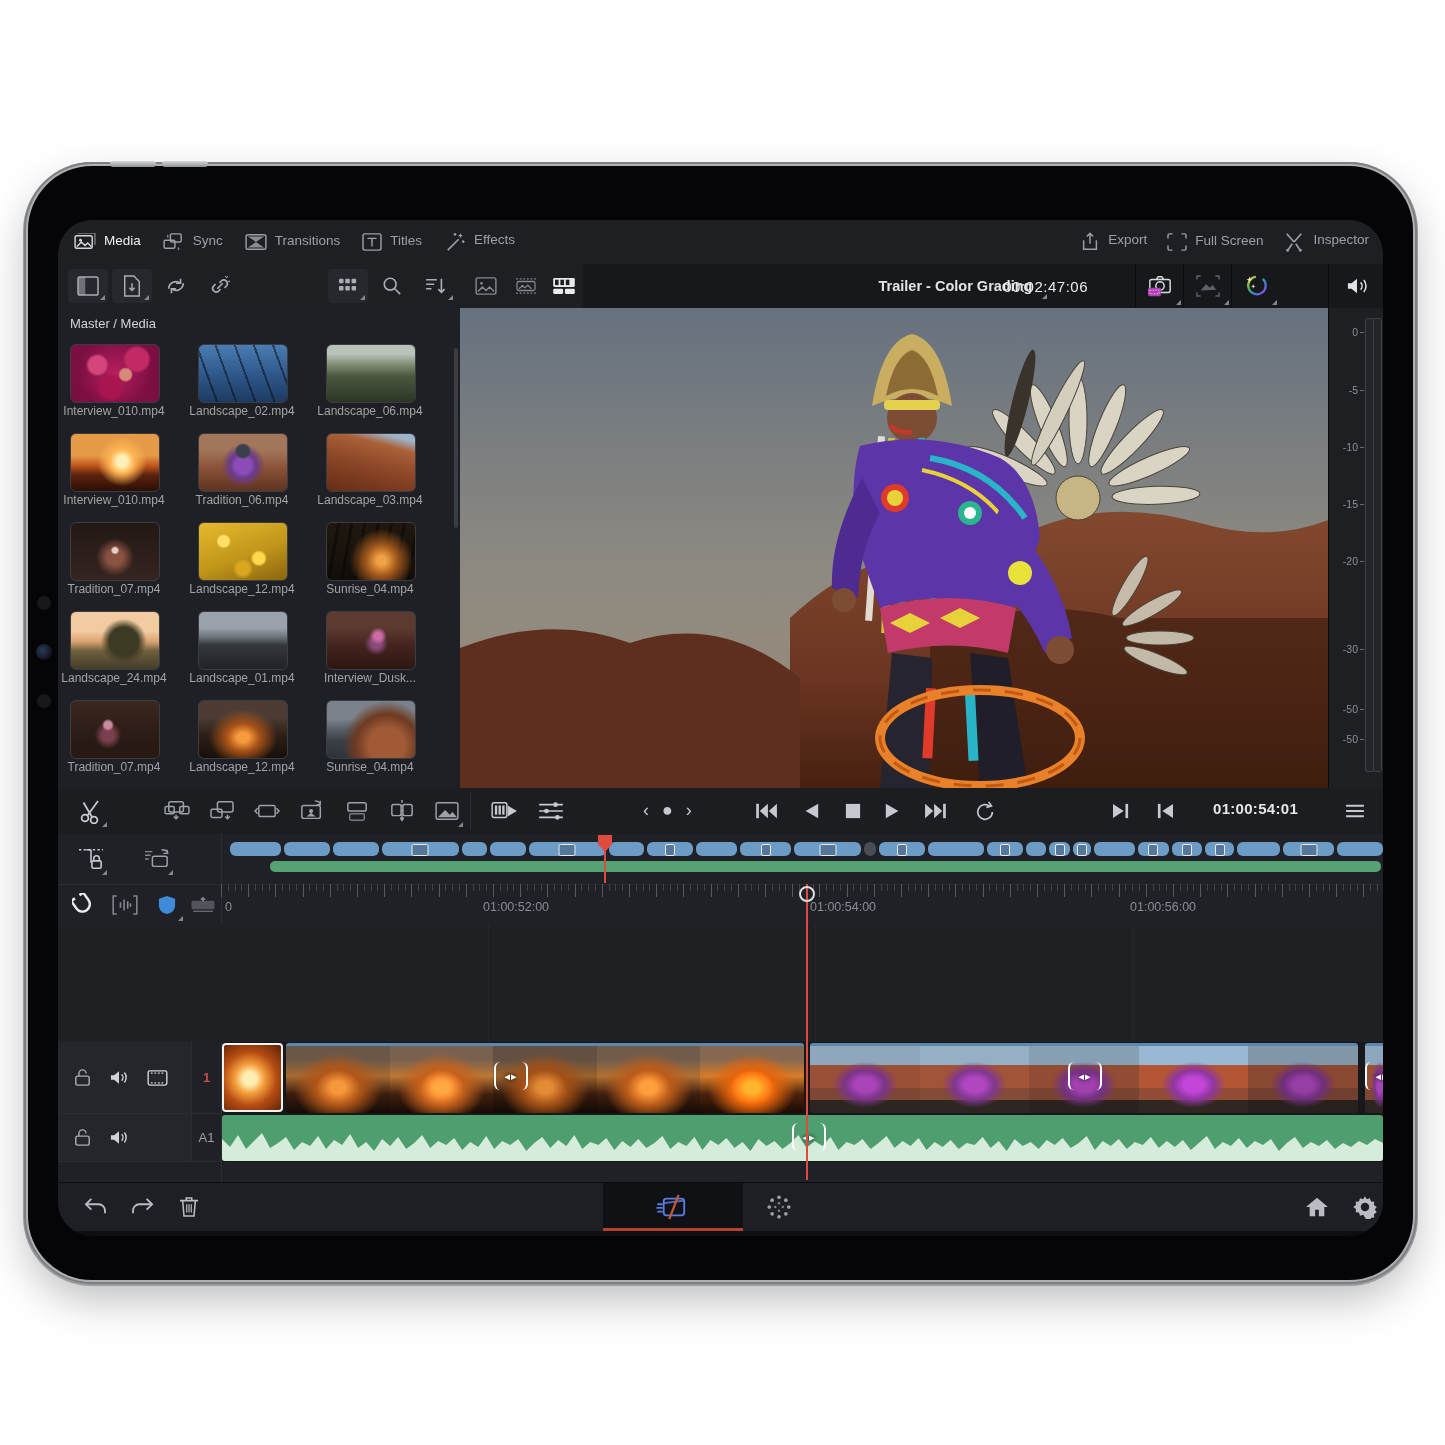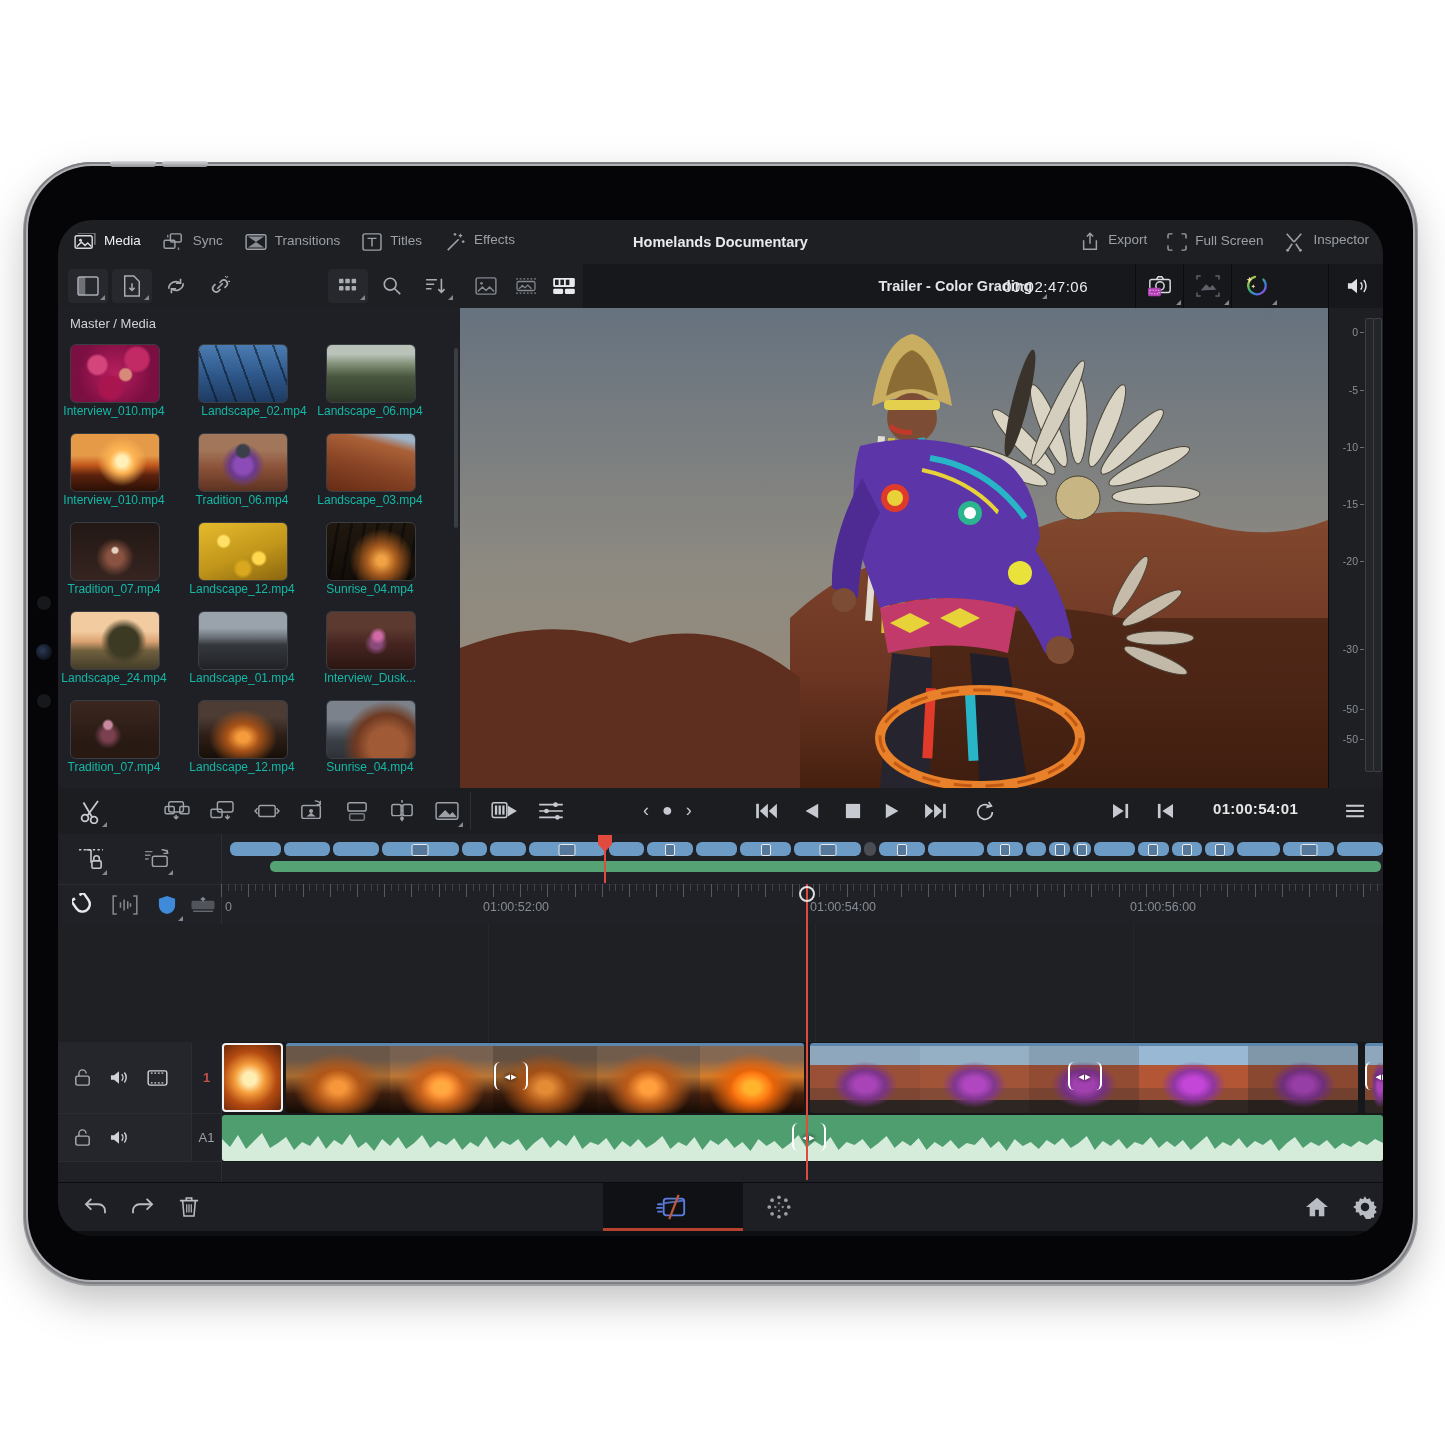--- a/index.html
+++ b/index.html
@@ -27,21 +27,21 @@
   .dd::after{content:"";position:absolute;right:3px;bottom:3px;border-left:5px solid transparent;border-bottom:5px solid #84888f}
   .viewer-toolbar{position:absolute;left:525px;top:0;width:745px;height:44px;background:#17181c;display:flex;align-items:center;justify-content:center}
   .vt-title{position:relative;color:#e2e4e7;font-weight:bold;font-size:14.5px;padding:8px 18px}
   .vt-timecode{position:absolute;right:240px;color:#e9eaec;font-size:15px;letter-spacing:.5px}
   .vt-iconbox{position:absolute;top:0;width:48px;height:44px;display:flex;align-items:center;justify-content:center;border-left:1px solid #0b0c0e}
   .meterhead{position:absolute;left:1270px;top:0;width:55px;height:44px;background:#17181c;display:flex;align-items:center;justify-content:center;border-left:1px solid #0b0c0e;color:#dfe1e4}
   
   .mediapanel{position:absolute;left:0;top:88px;width:402px;height:480px;background:#1e2025;border-right:1px solid #0b0c0e}
   .breadcrumb{position:absolute;left:12px;top:8px;color:#cfd2d7;font-size:13px}
   .thumb{position:absolute;width:88px;height:57px;border-radius:6px;border:1px solid #3a3d42;background:#333}
-  .thumb-label{position:absolute;width:128px;text-align:center;color:#14b8a6;font-size:12px;white-space:nowrap;overflow:hidden}
+  .thumb-label{position:absolute;width:128px;text-align:center;color:#a3a3a3;font-size:12px;white-space:nowrap;overflow:hidden}
   .scrollhint{position:absolute;right:2px;top:40px;width:4px;height:180px;background:#3a3d42;border-radius:2px}
   
   .t1{background:radial-gradient(circle at 62% 52%,#d88a7a 0 9%,transparent 12%),radial-gradient(circle at 30% 35%,#d4457c 0 12%,transparent 16%),radial-gradient(circle at 75% 25%,#c22a66 0 14%,transparent 18%),radial-gradient(circle at 45% 75%,#a8154f 0 16%,transparent 22%),radial-gradient(circle at 50% 50%,#b81e5e,#7c0f42 70%)}
   .t2{background:repeating-linear-gradient(70deg,transparent 0 16px,rgba(8,16,26,.55) 16px 18px),linear-gradient(180deg,#4a7cb2,#2d5688 55%,#1d3b62)}
   .t3{background:linear-gradient(180deg,#b9c3ba 0 16%,#87947c 32%,#4a573f 55%,#2c3628)}
   .t4{background:radial-gradient(circle at 58% 48%,#fff0b8 0 9%,#ffb654 20%,transparent 42%),linear-gradient(180deg,#e59a48 0 38%,#c2571c 55%,#5c220d 72%,#2a1006)}
   .t5{background:radial-gradient(circle at 50% 30%,#3a3f4a 0 10%,transparent 14%),radial-gradient(circle at 50% 55%,#8c4cb8 0 15%,#6a3a8a 24%,transparent 40%),linear-gradient(180deg,#a2765a 0 28%,#8a5138 60%,#5e3322)}
   .t6{background:linear-gradient(195deg,#9db3c8 0 10%,#aa6138 24%,#8a4526 56%,#662c16)}
   .t7{background:radial-gradient(circle at 50% 48%,#e3d0c0 0 5%,transparent 8%),radial-gradient(circle at 50% 60%,#8a5240 0 14%,transparent 34%),linear-gradient(180deg,#221815,#362420)}
   .t8{background:radial-gradient(circle at 28% 32%,#ffe066 0 7%,transparent 10%),radial-gradient(circle at 68% 62%,#ffd84e 0 8%,transparent 12%),radial-gradient(circle at 50% 80%,#d9a81e 0 10%,transparent 16%),linear-gradient(160deg,#e6ba2c,#c1961a 55%,#8a660f)}
@@ -162,21 +162,20 @@
         <div class="navbtn">
           <span>
                 <svg width="22" height="20" viewBox="0 0 24 22" fill="none" stroke="#9ba0a7" stroke-width="1.8">
                   <path d="M4 20L16 8"></path>
                   <path d="M18 2v4M16 4h4M21 9v3M19.5 10.5h3M12 1v3M10.5 2.5h3" stroke-width="1.4"></path>
                 </svg>
               </span>
           <span class="lb">Effects</span>
         </div>
       </div>
-      <div class="title-center">Homelands Documentary</div>
       <div class="navgrp right">
         <div class="navbtn">
           <span>
                 <svg width="20" height="20" viewBox="0 0 22 22" fill="none" stroke="#9ba0a7" stroke-width="1.6">
                   <path d="M4 9v10h14V9"></path>
                   <path d="M11 13V2M7.5 5L11 1.5 14.5 5"></path>
                 </svg>
               </span>
           <span class="lb">Export</span>
         </div>
@@ -328,21 +327,21 @@
       </div>
     </div>
 
     <div class="mediapanel">
       <div class="breadcrumb">Master / Media</div>
       <div class="scrollhint"></div>
 
       <div class="thumb t1" style="left:12px;top:36px"></div>
       <div class="thumb-label" style="left:-8px;top:96px">Interview_010.mp4</div>
       <div class="thumb t2" style="left:140px;top:36px"></div>
-      <div class="thumb-label" style="left:132px;top:96px">Landscape_02.mp4</div>
+      <div class="thumb-label" style="left:120px;top:96px">Landscape_02.mp4</div>
       <div class="thumb t3" style="left:268px;top:36px"></div>
       <div class="thumb-label" style="left:248px;top:96px">Landscape_06.mp4</div>
 
       <div class="thumb t4" style="left:12px;top:125px"></div>
       <div class="thumb-label" style="left:-8px;top:185px">Interview_010.mp4</div>
       <div class="thumb t5" style="left:140px;top:125px"></div>
       <div class="thumb-label" style="left:120px;top:185px">Tradition_06.mp4</div>
       <div class="thumb t6" style="left:268px;top:125px"></div>
       <div class="thumb-label" style="left:248px;top:185px">Landscape_03.mp4</div>
 

